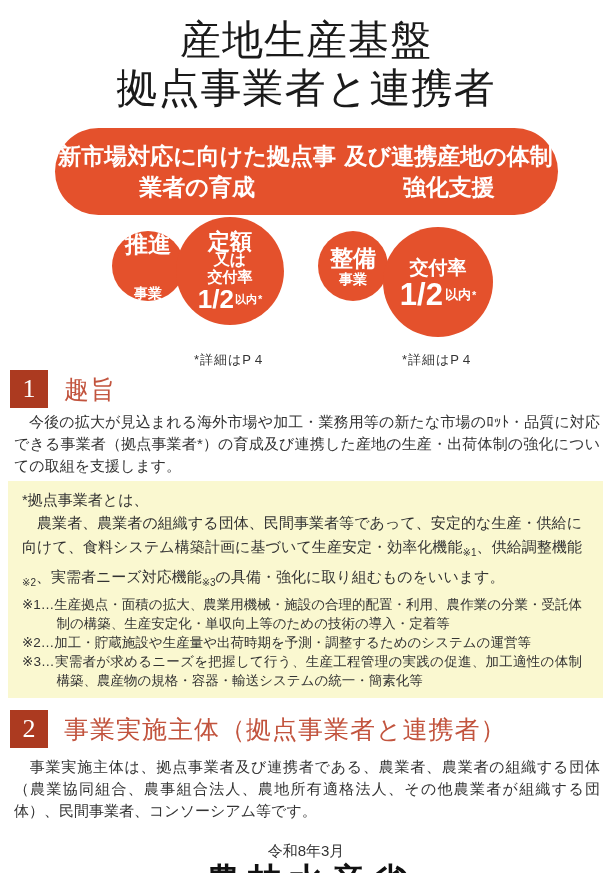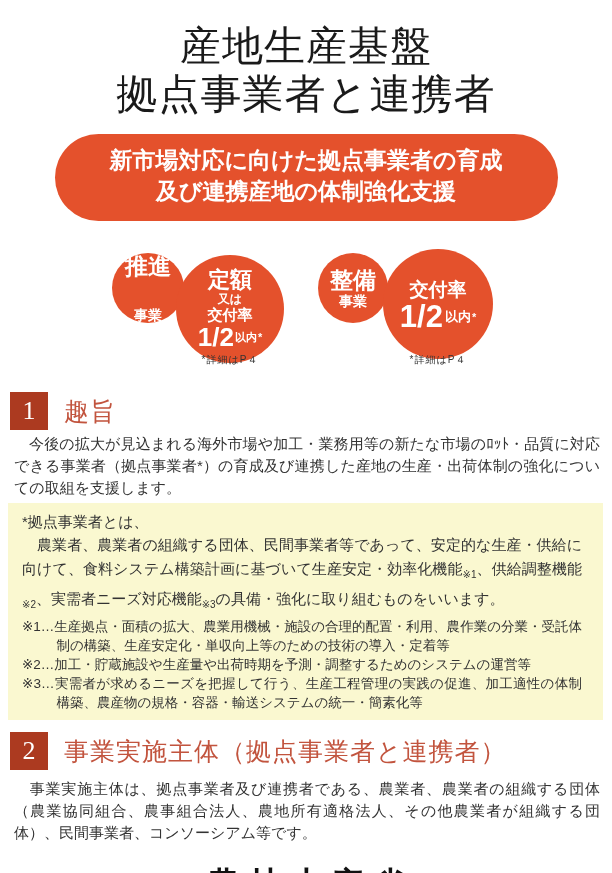--- a/index.html
+++ b/index.html
@@ -12,59 +12,58 @@
   *{margin:0;padding:0;box-sizing:border-box;}
   html,body{background:#ffffff;}
   body{
     width:612px;height:873px;overflow:hidden;
     font-family:"Liberation Sans","DejaVu Sans",sans-serif;
     color:var(--text);
     position:relative;
   }
   
   .title{
-    padding-top:22px;text-align:center;
+    padding-top:16px;text-align:center;
     font-size:41px;line-height:48px;font-weight:300;
     color:#1a1a1a;letter-spacing:1px;
   }
   .title span{display:block;}
   
   .banner{
-    width:503px;height:87px;margin:16px auto 16px;
+    width:503px;height:87px;margin:16px auto 0;
     background:var(--accent);border-radius:44px;
-    display:flex;flex-direction:column;justify-content:center;align-items:center;
+    display:flex;flex-direction:row;justify-content:center;align-items:center;
     color:#fff;font-weight:bold;font-size:23px;line-height:31px;
     text-align:center;
-    font-family:Liberation Mono, monospace;
   }
   
   .circles{position:relative;height:150px;}
   .circle{
     position:absolute;background:var(--accent);border-radius:50%;
     color:#fff;font-weight:bold;text-align:center;
     display:flex;flex-direction:column;justify-content:center;align-items:center;
   }
   .c-small-l{left:112px;top:16px;width:72px;height:70px;gap:28px;}
-  .c-big-l{left:176px;top:18px;width:108px;height:108px;}
+  .c-big-l{left:176px;top:2px;width:108px;height:108px;}
   .c-small-r{left:318px;top:16px;width:70px;height:70px;}
   .c-big-r{left:383px;top:12px;width:110px;height:110px;}
   .badge-main{font-size:23px;line-height:26px;}
   .badge-sub{font-size:14px;line-height:17px;}
   .r1{font-size:22px;line-height:24px;}
-  .r2{font-size:12px;line-height:14px;}
+  .r2{font-size:16px;line-height:14px;font-family:Liberation Mono, monospace;}
   .r3{font-size:15px;line-height:17px;}
   .fracline{display:flex;align-items:flex-start;justify-content:center;line-height:28px;}
   .frac{font-size:26px;font-weight:bold;}
   .c-big-r .frac{font-size:31px;}
   .c-big-r .r1{font-size:19px;line-height:26px;}
   .suffix{font-size:11px;margin-left:1px;}
   .c-big-r .suffix{font-size:13px;margin-left:2px;}
   .star{font-size:11px;vertical-align:super;margin-left:1px;}
   .note{
-    position:absolute;top:116px;font-size:10px;color:var(--text);
+    position:absolute;top:136px;font-size:13px;color:var(--text);
     text-align:center;letter-spacing:1px;
   }
   .note-l{left:170px;width:120px;}
   .note-r{left:378px;width:120px;}
   
   .sec-header{display:flex;align-items:center;margin:5px 0 0 10px;}
   .sec-num{
     width:38px;height:38px;background:var(--square);color:#fff;
     font-family:"Liberation Serif","DejaVu Serif",serif;
     font-size:26px;display:flex;justify-content:center;align-items:center;
@@ -161,14 +160,15 @@
 </div>
 
 <div class="sec-header" style="margin-top:12px;">
   <div class="sec-num">2</div>
   <div class="sec-title">事業実施主体（拠点事業者と連携者）</div>
 </div>
 
 <p class="para" style="margin-top:8px;">　事業実施主体は、拠点事業者及び連携者である、農業者、農業者の組織する団体（農業協同組合、農事組合法人、農地所有適格法人、その他農業者が組織する団体）、民間事業者、コンソーシアム等です。</p>
 
 <div class="footer">
+  <div class="f-date">令和8年3月</div>
   <div class="f-org">農林水産省</div>
 </div>
 
 </body></html>

